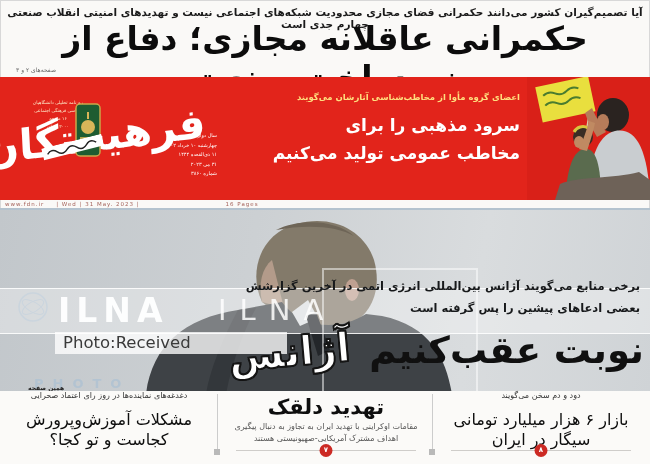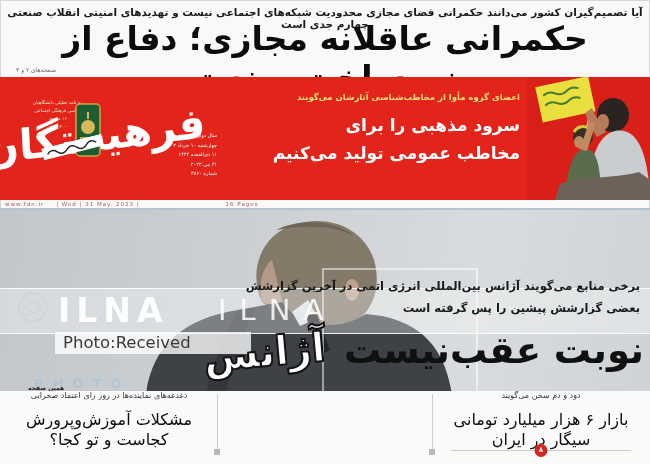--- a/index.html
+++ b/index.html
@@ -48,21 +48,21 @@
     letter-spacing:9px;color:#a9c0d4;opacity:.65;font-weight:bold;}
   .wm-frame{position:absolute;left:322px;top:58px;width:152px;height:122px;
     border:2px solid rgba(255,255,255,.5);}
   .ilna-band{position:absolute;left:0;top:78px;width:650px;height:44px;
     background:rgba(255,255,255,.33);border-top:1px solid rgba(255,255,255,.85);
     border-bottom:1px solid rgba(255,255,255,.85);direction:ltr;}
   .ilna-main{position:absolute;left:58px;top:2px;font-size:33px;font-weight:bold;
     color:rgba(255,255,255,.95);letter-spacing:6px;}
   .ilna-sub{position:absolute;left:218px;top:4px;font-size:29px;
     color:rgba(255,255,255,.85);letter-spacing:13px;}
-  .credit{position:absolute;left:55px;top:122px;width:196px;height:22px;
+  .credit{position:absolute;left:55px;top:122px;width:232px;height:22px;
     background:rgba(255,255,255,.78);direction:ltr;color:#3a3a3a;
     font-size:16.5px;line-height:22px;padding-left:8px;box-sizing:border-box;}
   .ph-kick{position:absolute;right:10px;font-size:11.5px;
     font-weight:bold;color:#17191b;white-space:nowrap;}
   .ph-kick.l1{top:69px;}
   .ph-kick.l2{top:91px;}
   .ph-headline{position:absolute;right:6px;top:116px;white-space:nowrap;
     font-size:37px;font-weight:bold;color:#101010;letter-spacing:0.5px;}
   .ph-headline .outline{
     color:#ffffff;font-size:40px;display:inline-block;
@@ -196,41 +196,52 @@
     <div class="wm-frame"></div>
 
     <div class="ilna-band">
       <span class="ilna-main">ILNA</span>
       <span class="ilna-sub">ILNA</span>
     </div>
 
     <div class="credit">Photo:Received</div>
 
     <div class="ph-kick l1">برخی منابع می‌گویند آژانس بین‌المللی انرژی اتمی در آخرین گزارشش</div>
-    <div class="ph-kick l2">بعضی گزارشش پیشین را پس گرفته است</div>
-
-    <div class="ph-headline"><span>نوبت عقب‌نیست</span> <span class="outline">آژانس</span></div>
+    <div class="ph-kick l2">بعضی ادعاهای پیشین را پس گرفته است</div>
+
+    <div class="ph-headline"><span>نوبت عقب‌کنیم</span> <span class="outline">آژانس</span></div>
 
     <div class="caption-ref">همین صفحه</div>
   </div>
 
   <div class="bottom">
 
     <div class="col right">
       <div class="st-kicker">دود و دم سخن می‌گویند</div>
       <div class="st-headline">
         <div>بازار ۶ هزار میلیارد تومانی</div>
         <div>سیگار در ایران</div>
       </div>
       <div class="badge-row">
         <div class="rule"></div>
         <div class="badge">۸</div>
       </div>
     </div>
 
+    <div class="col mid">
+      <div class="st-headline-big">تهدید دلقک</div>
+      <div class="st-sub">
+        <div>مقامات اوکراینی با تهدید ایران به تجاوز به دنبال پیگیری</div>
+        <div>اهداف مشترک آمریکایی-صهیونیستی هستند</div>
+      </div>
+      <div class="badge-row">
+        <div class="rule"></div>
+        <div class="badge">۷</div>
+      </div>
+    </div>
 
     <div class="col left">
       <div class="st-kicker">دغدغه‌های نماینده‌ها در روز رای اعتماد صحرایی</div>
       <div class="st-headline">
         <div>مشکلات آموزش‌وپرورش</div>
         <div>کجاست و تو کجا؟</div>
       </div>
     </div>
 
     <div class="vdiv d1"></div>

